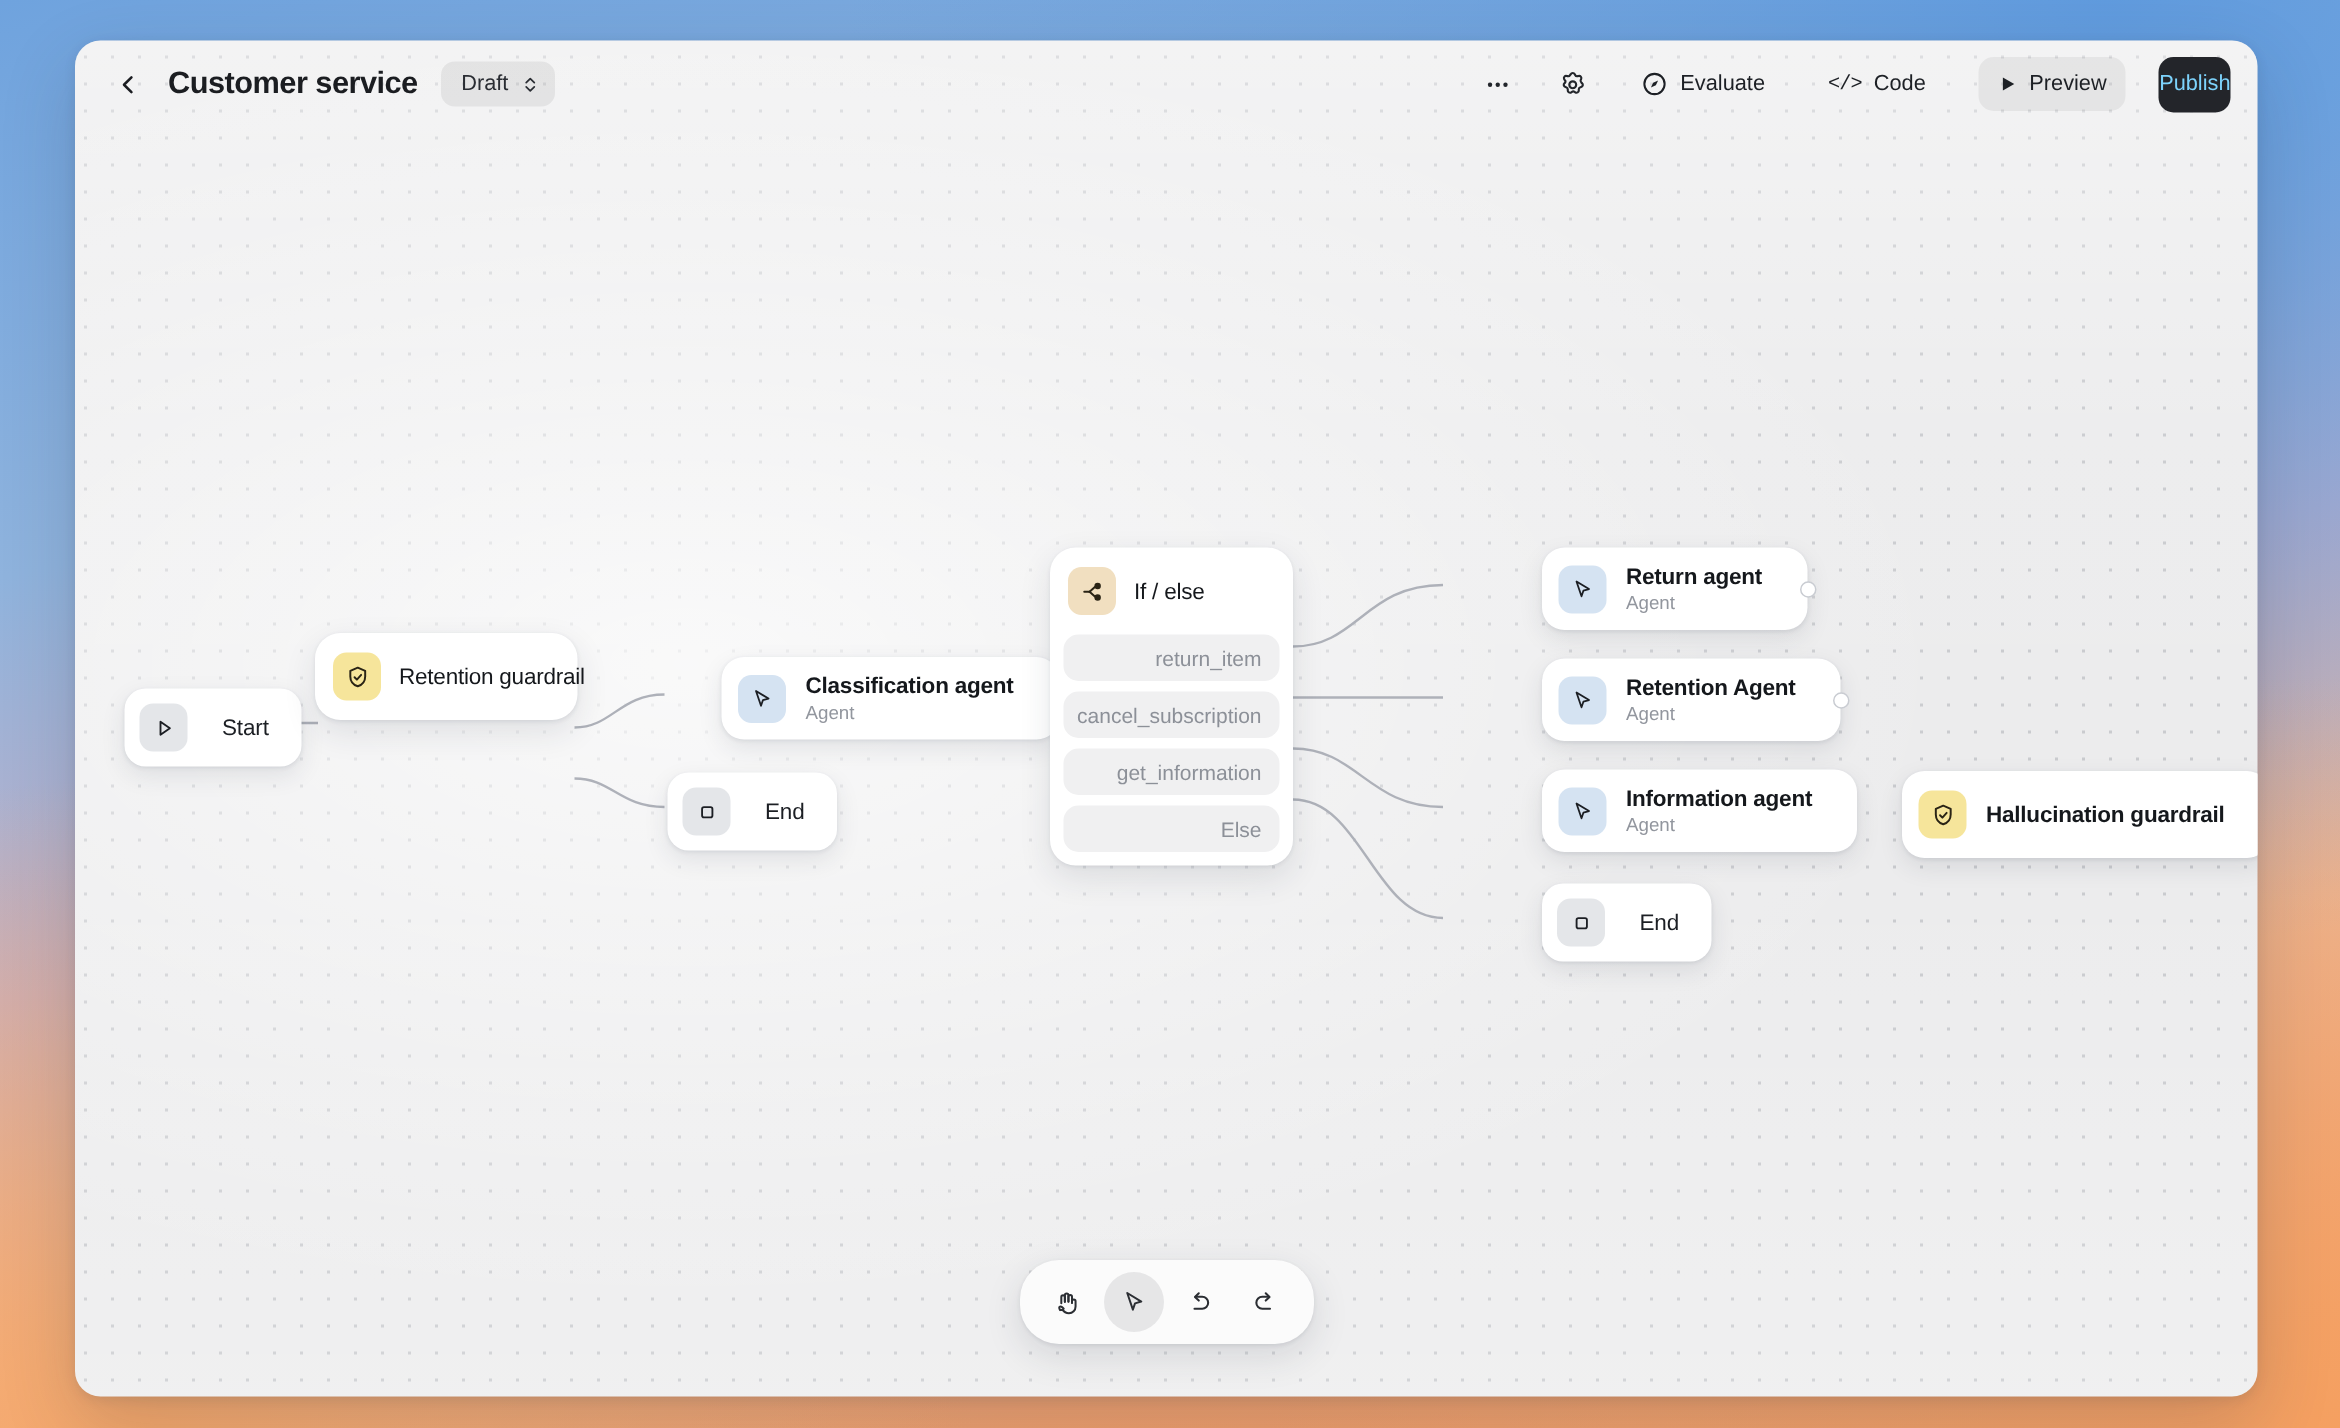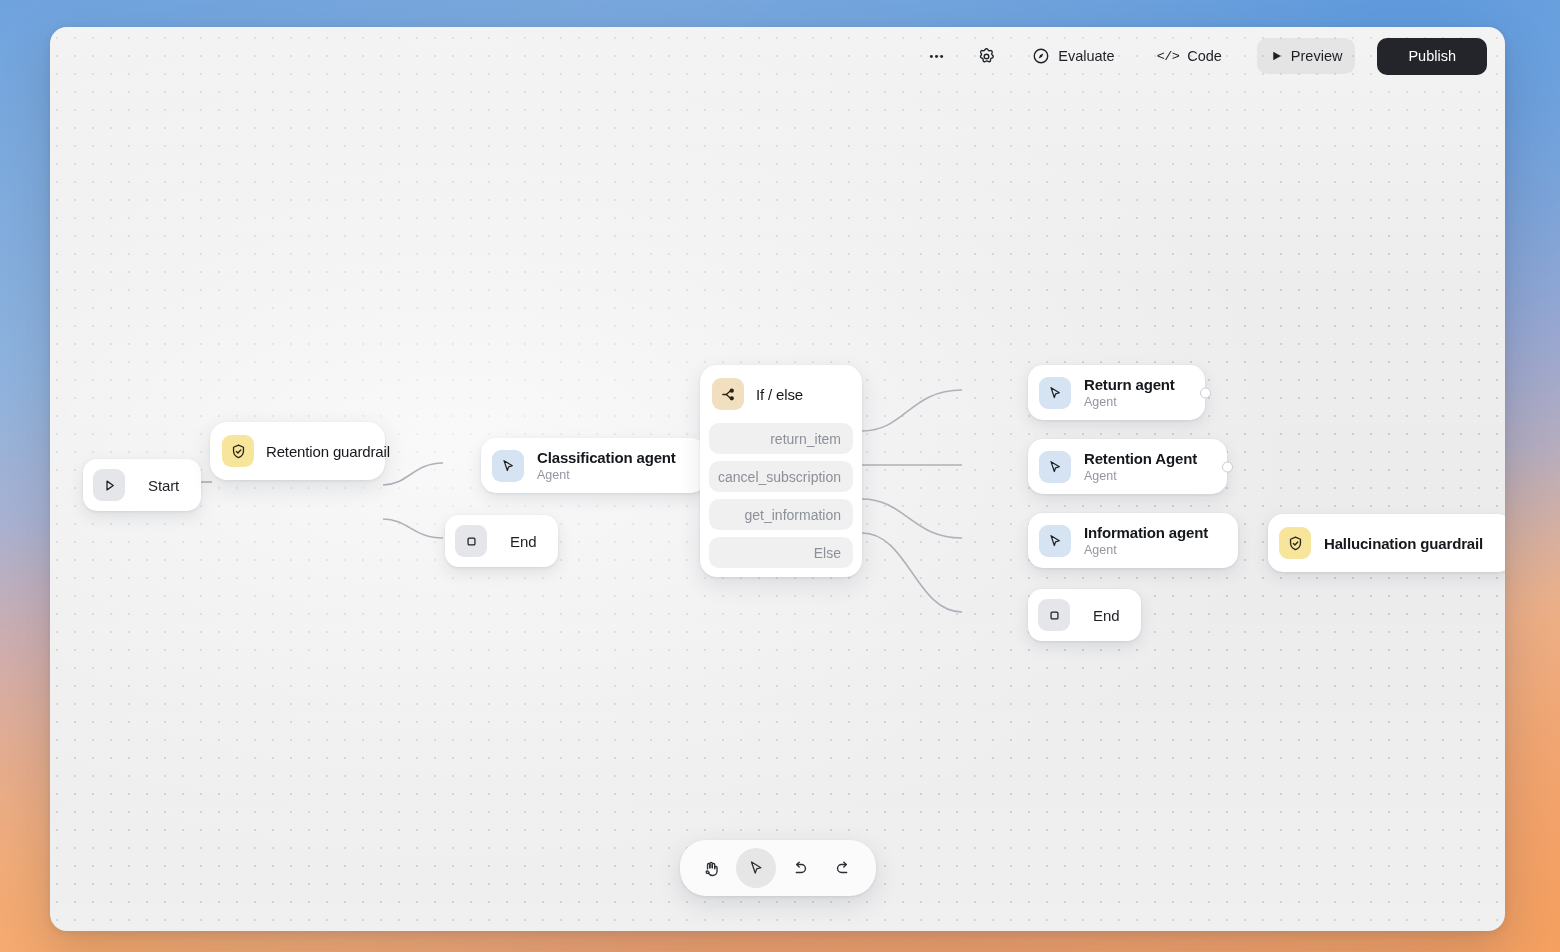--- a/index.html
+++ b/index.html
@@ -75,22 +75,22 @@
     cursor: pointer; color: #23262b;
   }
   .tb-btn {
     display: flex; align-items: center; gap: 8px;
     height: 36px; padding: 0 13px; border-radius: 10px;
     font-size: 14.5px; color: #1d2025; cursor: pointer;
     white-space: nowrap;
   }
   .tb-btn.ghostfill { background: rgba(0,0,0,0.055); margin-left: 6px; }
   .tb-btn.primary {
-    background: #23252a; color: #ffffff; font-weight: 500;
-    padding: 0 31px; height: 37px; margin-left: 6px;
+    background: #23252a; color: #7dd3fc; font-weight: 500;
+    padding: 0 0; height: 37px; margin-left: 6px;
   }
   .code-glyph { font-family: "Liberation Mono", monospace; font-size: 13.5px; letter-spacing: -0.6px; }
 
   
   #flow { position: absolute; inset: 0; z-index: 10; }
   #edges { position: absolute; left: 0; top: 0; width: 1455px; height: 904px; overflow: visible; pointer-events: none; }
   #edges path { fill: none; stroke: #aeb1b9; stroke-width: 1.6px; }
 
   .node { position: absolute; z-index: 12; }
 
@@ -167,20 +167,39 @@
   svg { display: block; }
 </style>
 </head>
 <body>
 
 <div id="app-window">
   <div id="canvas-dots"></div>
   <div id="canvas-sheen"></div>
 
   <div id="topbar">
+    <div id="topbar-left">
+      <div class="back-btn">
+        <span>
+          <svg width="17" height="17" viewBox="0 0 24 24" fill="none" stroke="#1b1d21" stroke-width="2.4" stroke-linecap="round" stroke-linejoin="round">
+              <polyline points="15 5 8 12 15 19"></polyline>
+            </svg>
+        </span>
+      </div>
+      <div id="page-title">Customer service</div>
+      <div id="status-pill">
+        <span class="label">Draft</span>
+        <span>
+          <svg width="13" height="15" viewBox="0 0 24 24" fill="none" stroke="#2a2d33" stroke-width="2.1" stroke-linecap="round" stroke-linejoin="round">
+              <polyline points="7 9.5 12 4.5 17 9.5"></polyline>
+              <polyline points="7 14.5 12 19.5 17 14.5"></polyline>
+            </svg>
+        </span>
+      </div>
+    </div>
 
     <div id="topbar-right">
       <div class="tb-icon-btn">
         <span>
           <svg width="19" height="19" viewBox="0 0 24 24" fill="#23262b">
               <circle cx="5.5" cy="12" r="1.85"></circle>
               <circle cx="12" cy="12" r="1.85"></circle>
               <circle cx="18.5" cy="12" r="1.85"></circle>
             </svg>
         </span>

